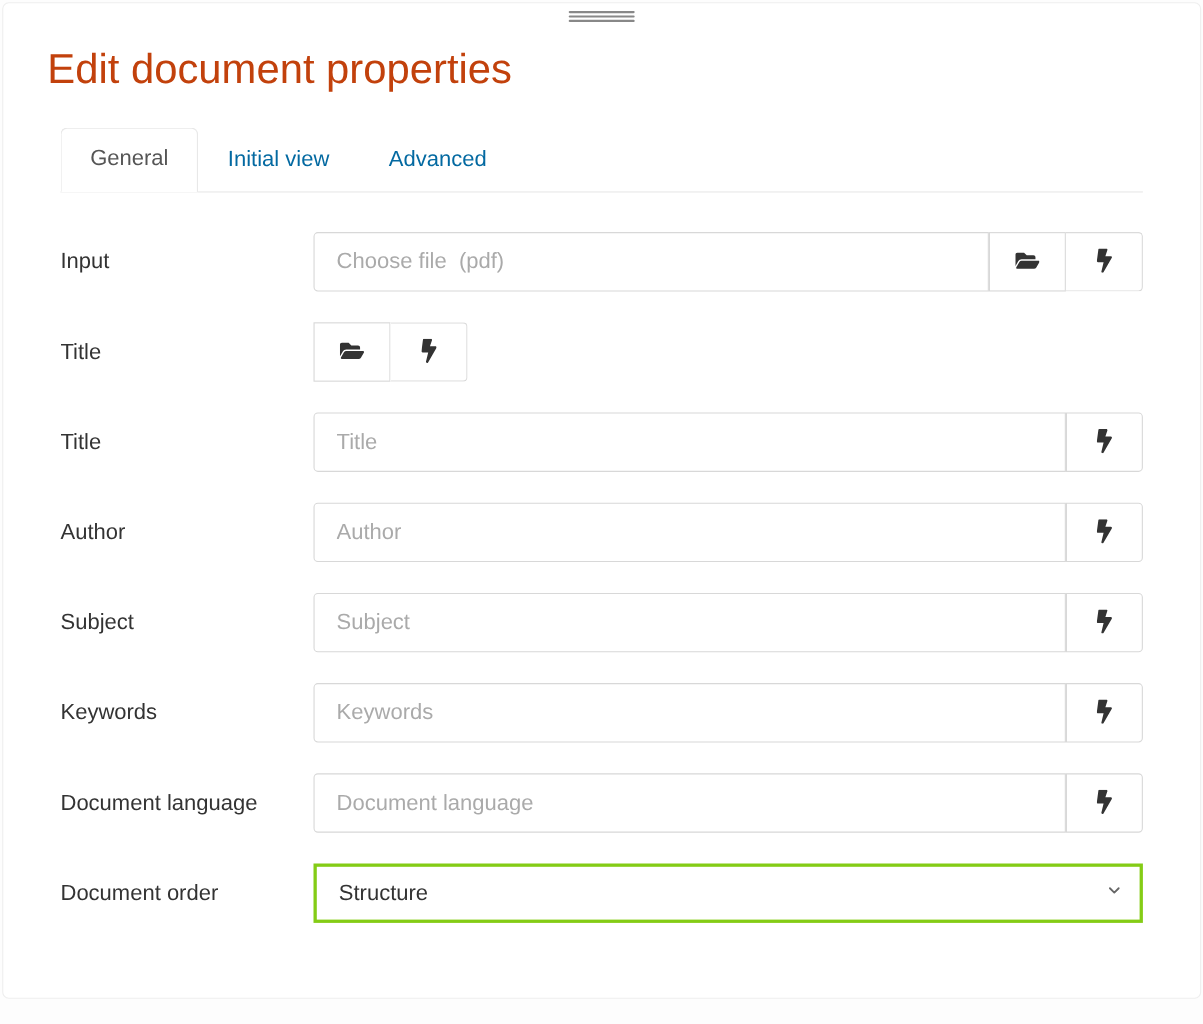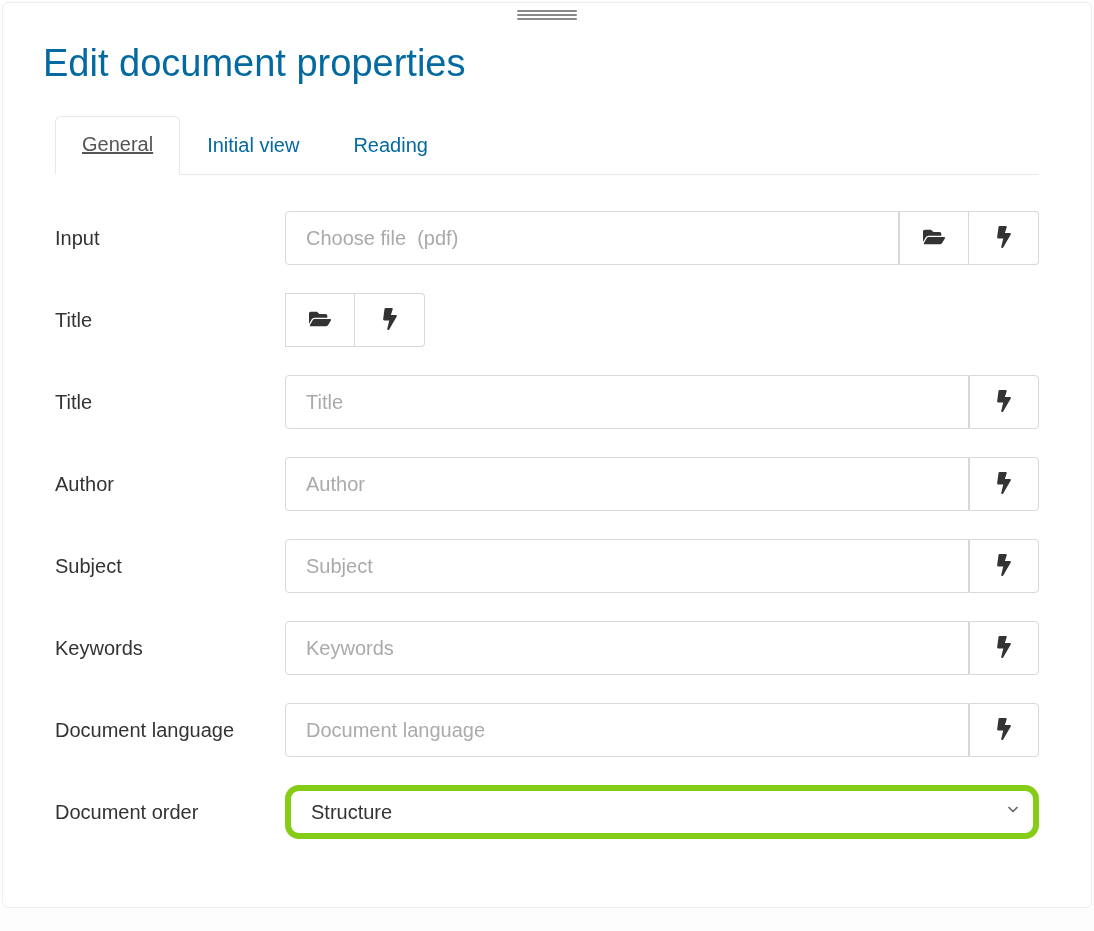--- a/index.html
+++ b/index.html
@@ -33,21 +33,21 @@
     }
     .drag-handle span {
       display: block;
       height: 2px;
       background: #888;
       border-radius: 1px;
     }
     h1.page-title {
       font-size: 38px;
       font-weight: 500;
-      color: #0369a1;
+      color: #c2410c;
       margin: 22px 0 30px 40px;
     }
     .tabs-wrap {
       margin: 0 52px;
     }
     .tabs {
       list-style: none;
       display: flex;
       border-bottom: 1px solid #e8e8e8;
       align-items: flex-end;
@@ -61,21 +61,20 @@
       font-size: 20px;
       color: #0369a1;
       position: relative;
       top: 1px;
     }
     .tabs li.active {
       color: #555;
       border-color: #e8e8e8;
       background: #fff;
       border-bottom: 1px solid #fff;
-      text-decoration: underline;
     }
     .tab-content {
       padding-top: 36px;
     }
     .form-row {
       display: flex;
       align-items: center;
       margin-bottom: 28px;
     }
     .form-label {
@@ -128,22 +127,22 @@
       width: 14px;
       height: 22px;
     }
     .select-wrap {
       flex: 1;
       position: relative;
     }
     select.form-select {
       width: 100%;
       height: 54px;
-      border: 6px solid #84cc16;
-      border-radius: 14px;
+      border: 3px solid #84cc16;
+      border-radius: 0;
       padding: 0 20px;
       font-size: 20px;
       color: #333;
       background: #fff;
       appearance: none;
       -webkit-appearance: none;
       cursor: pointer;
     }
     .select-chevron {
       position: absolute;
@@ -168,21 +167,21 @@
       <span></span>
       <span></span>
   </div>
 
   <h1 class="page-title">Edit document properties</h1>
 
   <div class="tabs-wrap">
     <ul class="tabs">
       <li class="active">General</li>
       <li>Initial view</li>
-      <li>Reading</li>
+      <li>Advanced</li>
     </ul>
 
     <div class="tab-content">
 
       <div class="form-row">
         <div class="form-label">Input</div>
         <div class="input-group">
           <input class="text-input" type="text" placeholder="Choose file  (pdf)" style="">
           <button class="btn-icon">
             <span>

